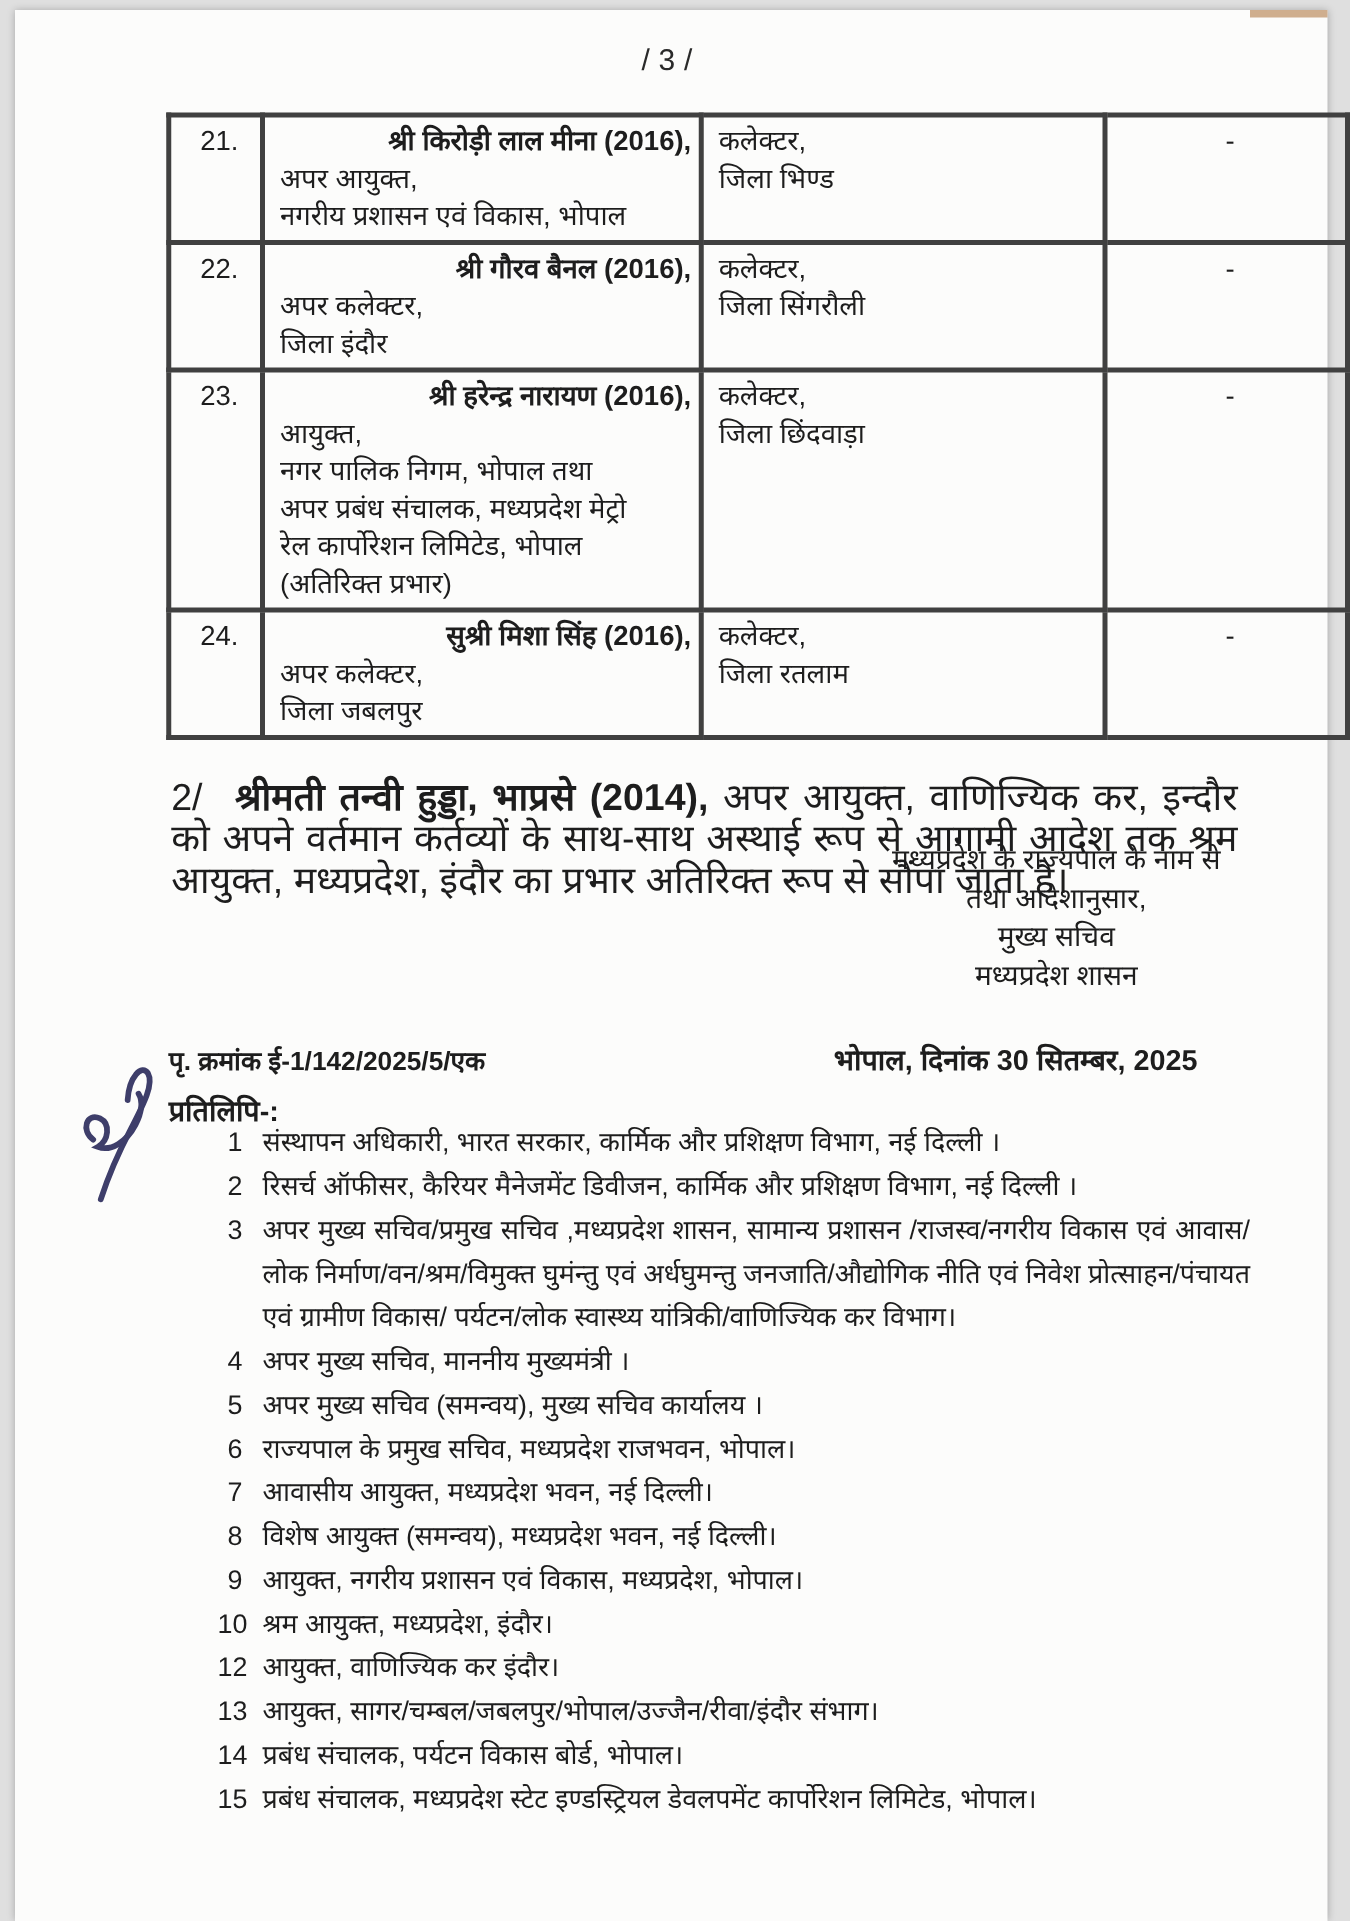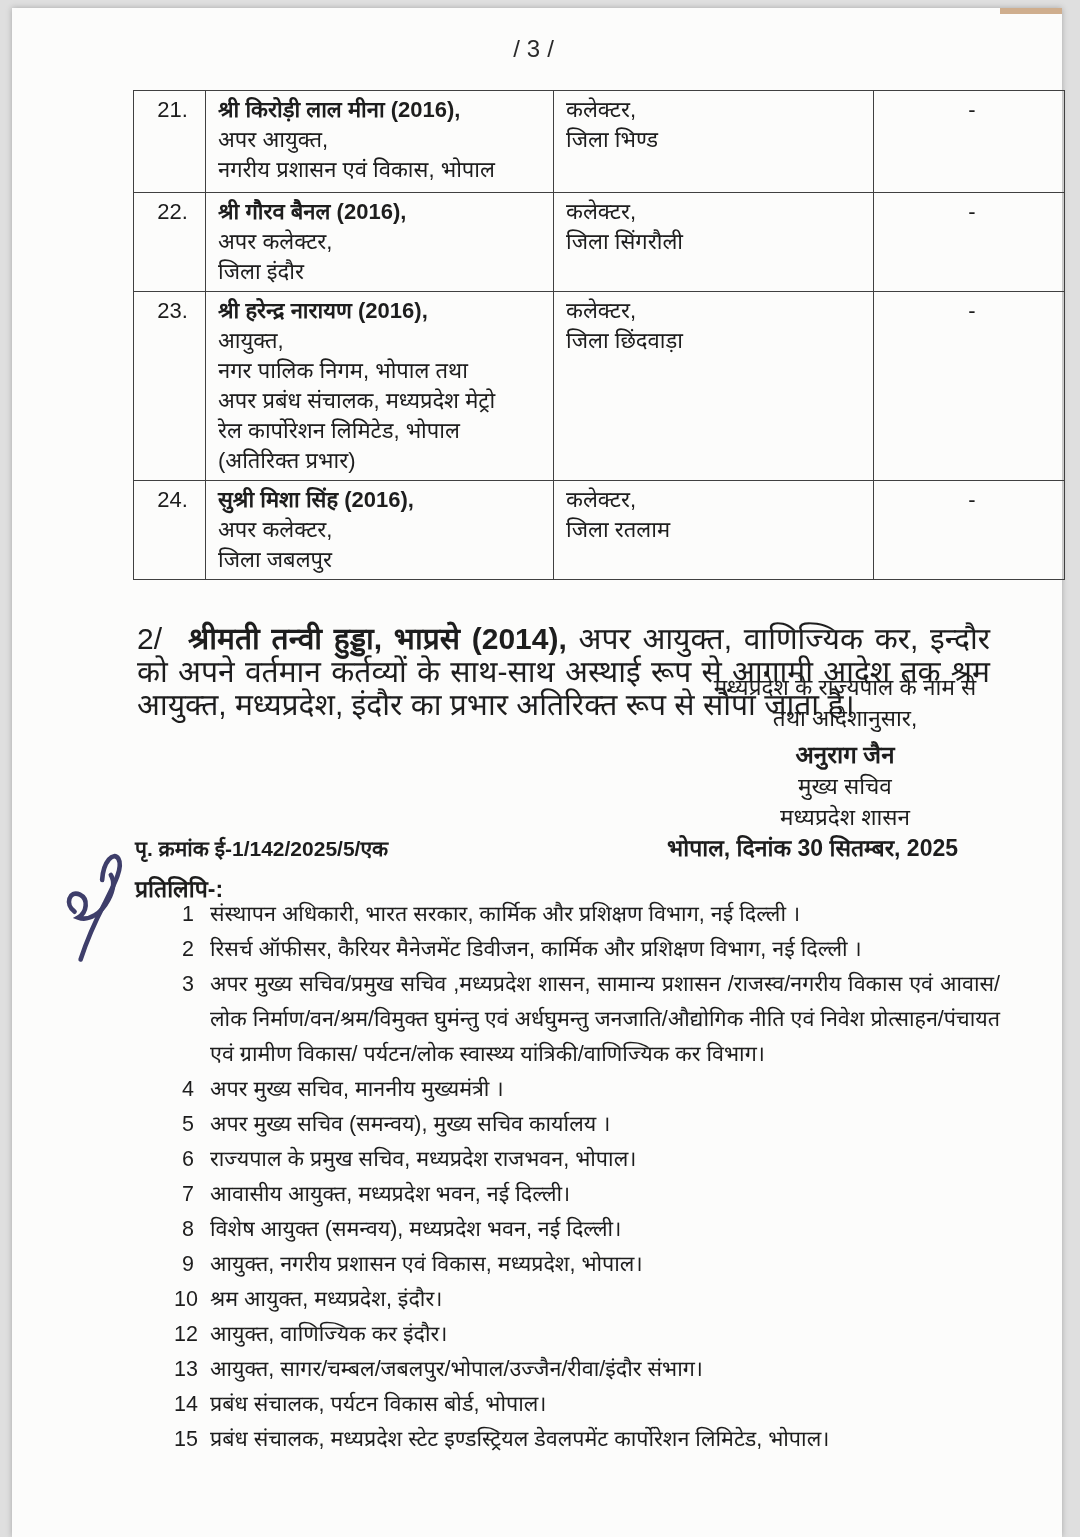--- a/index.html
+++ b/index.html
@@ -23,31 +23,31 @@
     position:absolute;top:27px;left:0;width:100%;
     text-align:center;font-size:24px;letter-spacing:7px;color:#2a2a2a;
   }
   
   table.officer-table{
     position:absolute;left:121px;top:82px;
     border-collapse:collapse;table-layout:fixed;width:855px;
     font-size:22px;
   }
   table.officer-table td{
-    border:1px solid #404040;
+    border:4px solid #404040;
     vertical-align:top;
     padding:4px 6px 4px 12px;
     line-height:30px;
   }
   td.c-sl{width:53px;text-align:center;padding-left:2px;padding-right:2px;}
   td.c-name{width:329px;}
   td.c-post{width:301px;}
   td.c-remark{width:172px;text-align:center;padding-left:2px;}
   .ln{white-space:nowrap;}
-  .bold{font-weight:700;}
+  .bold{font-weight:700;text-align:right;}
   
   .para2{
     position:absolute;left:125px;top:584px;width:853px;
     font-size:30px;line-height:33px;text-align:justify;
   }
   .para2 .prefix{margin-right:26px;}
   
   .sig-block{
     position:absolute;left:633px;top:664px;width:400px;
     text-align:center;font-size:22.5px;line-height:35px;
@@ -153,21 +153,20 @@
         <td class="c-remark">-</td>
       </tr>
     </tbody>
   </table>
 
   <p class="para2"><span class="prefix">2/</span><span class="bold">श्रीमती तन्वी हुड्डा, भाप्रसे (2014),</span><span> अपर आयुक्त, वाणिज्यिक कर, इन्दौर को अपने वर्तमान कर्तव्यों के साथ-साथ अस्थाई रूप से आगामी आदेश तक श्रम आयुक्त, मध्यप्रदेश, इंदौर का प्रभार अतिरिक्त रूप से सौंपा जाता है।</span></p>
 
   <div class="sig-block">
     <div class="sig-line">मध्यप्रदेश के राज्यपाल के नाम से</div>
     <div class="sig-line">तथा आदेशानुसार,</div>
-    <div class="sig-name">अनुराग जैन</div>
     <div class="sig-line">मुख्य सचिव</div>
     <div class="sig-line">मध्यप्रदेश शासन</div>
   </div>
 
   <div class="ref-number">पृ. क्रमांक ई-1/142/2025/5/एक</div>
   <div class="place-date">भोपाल, दिनांक 30  सितम्बर, 2025</div>
   <div class="copy-label">प्रतिलिपि-:</div>
 
   <svg class="hand-mark" viewBox="0 0 70 125" xmlns="http://www.w3.org/2000/svg">
     <g fill="none" stroke="#2e2e5e" stroke-width="4.5" stroke-linecap="round" opacity="0.92">

